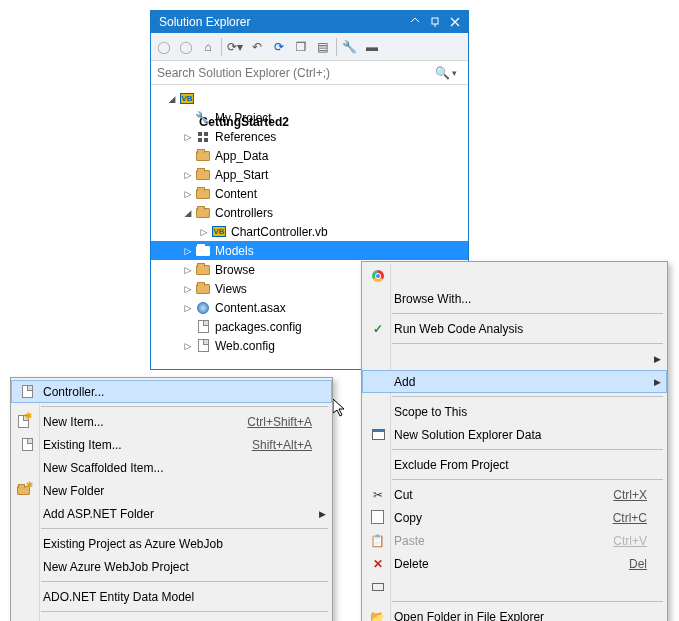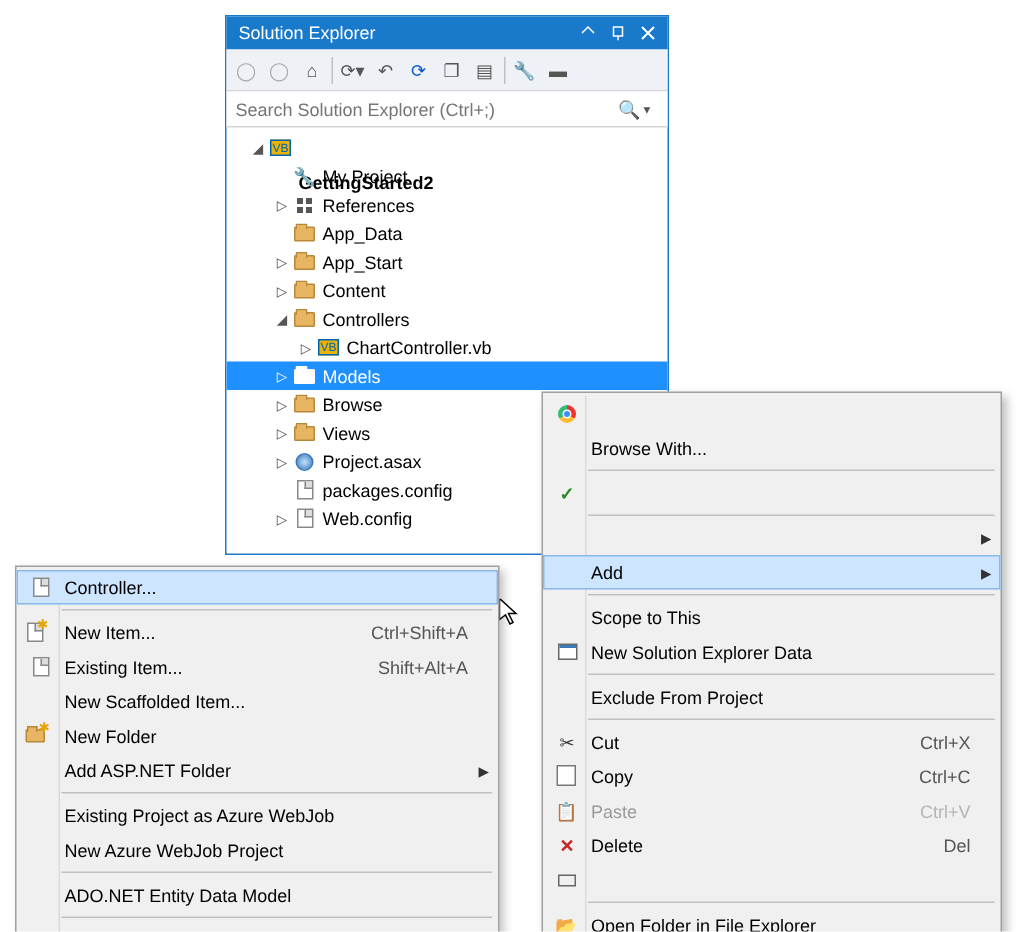--- a/index.html
+++ b/index.html
@@ -1,20 +1,20 @@
 <!DOCTYPE html>
 <html><head>
 <meta charset="utf-8">
 <style>
   * { box-sizing: border-box; font-family: "Segoe UI", Tahoma, sans-serif; font-size: 12px; }
   html, body { margin: 0; padding: 0; background: #fff; width: 679px; height: 621px; position: relative; }
 
   
   .panel {
-    position: absolute; left: 150px; top: 10px; width: 296px; height: 360px;
+    position: absolute; left: 150px; top: 10px; width: 319px; height: 360px;
     background: #fff; border: 1px solid #1979ca;
   }
   .titlebar {
     height: 22px; background: #1979ca; color: #fff; display: flex; align-items: center;
     padding: 0 4px 0 8px; justify-content: space-between;
   }
   .titlebar-title { flex: 1; }
   .titlebar-icons { display: flex; gap: 2px; }
   .titlebar-icons span { width: 18px; height: 18px; display:flex; align-items:center; justify-content:center; }
   .titlebar-icons svg { stroke:#fff; fill:none; }
@@ -39,21 +39,21 @@
   .tree { padding: 4px 0; overflow: hidden; }
   .node { display:flex; align-items:center; height:19px; padding-right:4px; }
   .node.sel { background:#1e90ff; color:#fff; }
   .expander { width:14px; text-align:center; color:#555; font-size:9px; }
   .expander.blank { visibility:hidden; }
   .ticon { width:16px; height:16px; margin-right:4px; display:flex; align-items:center; justify-content:center; }
   .folder { display:inline-block; width:14px; height:10px; background:#e8b562; border:1px solid #b9873a; border-radius:1px; position:relative; }
   .folder::before { content:""; position:absolute; top:-3px; left:0; width:6px; height:3px; background:#e8b562; border:1px solid #b9873a; border-bottom:none; border-radius:1px 1px 0 0; }
   .node.sel .folder { background:#fff; border-color:#fff; }
   .node.sel .folder::before { background:#fff; border-color:#fff; }
-  .vb-box { width:14px;height:11px;background:#eab308;border:1px solid #0066b3;color:#0066b3;font-weight:normal;font-size:8px;line-height:10px;text-align:center; }
+  .vb-box { width:14px;height:11px;background:#eab308;border:1px solid #0066b3;color:#0066b3;font-weight:bold;font-size:8px;line-height:10px;text-align:center; }
   .wrench { color:#444; }
   .refs { width:12px;height:12px;display:flex;flex-wrap:wrap; }
   .refs i{width:4px;height:4px;background:#555;margin:1px;}
   .file-ico { width:11px;height:13px;border:1px solid #888;background:#fff;position:relative; }
   .file-ico::after{content:"";position:absolute;top:0;right:0;width:4px;height:4px;background:#ddd;border-left:1px solid #888;border-bottom:1px solid #888;}
   .globe { width:12px;height:12px;border:1px solid #3a78b7;border-radius:50%;background:radial-gradient(circle,#bfe0ff,#3a78b7); }
   .label { white-space:nowrap; }
   .bold { font-weight: bold; margin-top: 46px; }
 
   
@@ -63,21 +63,21 @@
     padding: 2px 0;
   }
   .mi {
     display:flex; align-items:center; height:23px; padding: 0 20px 0 4px;
     position:relative;
   }
   .mi.disabled { color:#9a9a9a; }
   .mi.hl { background:#cde5ff; outline:1px solid #8cb8e8; outline-offset:-1px; }
   .mi .micon { width:24px; height:18px; display:flex; align-items:center; justify-content:center; margin-right:4px; }
   .mi .mlabel { flex:1; }
-  .mi .msc { margin-left:24px; color:#555; }
+  .mi .msc { margin-left:24px; color:#555;text-decoration:underline; }
   .mi .sub { position:absolute; right:6px; font-size:9px; color:#333; }
   .msep { height:1px; background:#c0c0c0; margin: 3px 4px 3px 30px; }
   .gutter-bar{position:absolute;left:28px;top:2px;bottom:2px;width:1px;background:#d9d9d9;}
 
   .scissors{color:#333;}
   .redx{color:#c62828;font-weight:bold;}
   .copy-ico{display:inline-block;width:11px;height:12px;border:1px solid #777;background:#fff;position:relative;}
   .copy-ico::after{content:"";position:absolute;left:-3px;top:-3px;width:11px;height:12px;border:1px solid #777;background:#fff;}
   .folder-sm { display:inline-block; width:13px; height:9px; background:#e8b562; border:1px solid #b9873a; border-radius:1px; position:relative; }
   .folder-sm::before { content:""; position:absolute; top:-3px; left:0; width:5px; height:3px; background:#e8b562; border:1px solid #b9873a; border-bottom:none; }
@@ -217,21 +217,21 @@
       <span class="ticon">
           <span class="folder"></span>
         </span>
       <span class="label">Views</span>
     </div>
     <div class="node" style="padding-left:30px">
       <span class="expander">▷</span>
       <span class="ticon">
           <span class="globe"></span>
         </span>
-      <span class="label">Project.asax</span>
+      <span class="label">Content.asax</span>
     </div>
     <div class="node" style="padding-left:30px">
       <span class="expander blank">▶</span>
       <span class="ticon">
           <span class="file-ico"></span>
         </span>
       <span class="label">packages.config</span>
     </div>
     <div class="node" style="padding-left:30px">
       <span class="expander">▷</span>
@@ -250,20 +250,21 @@
         <span class="chrome-ico"></span>
       </span>
   </div>
   <div class="mi">
     <span class="micon"></span>
       <span class="mlabel">Browse With...</span>
   </div>
   <div class="msep"></div>
   <div class="mi">
     <span class="micon check-ico">✓</span>
+    <span class="mlabel">Run Web Code Analysis</span>
   </div>
   <div class="msep"></div>
   <div class="mi">
     <span class="micon"></span>
     <span class="sub">▶</span>
   </div>
   <div class="mi hl">
     <span class="micon"></span>
       <span class="mlabel">Add</span>
     <span class="sub">▶</span>

